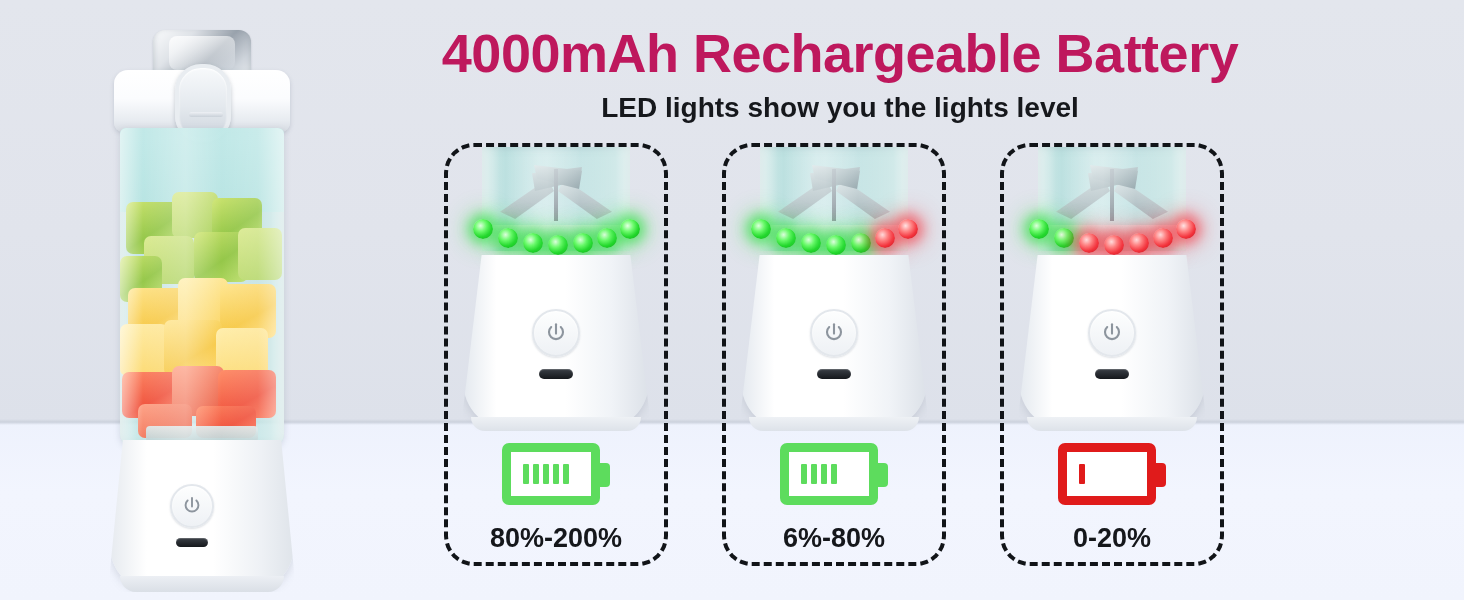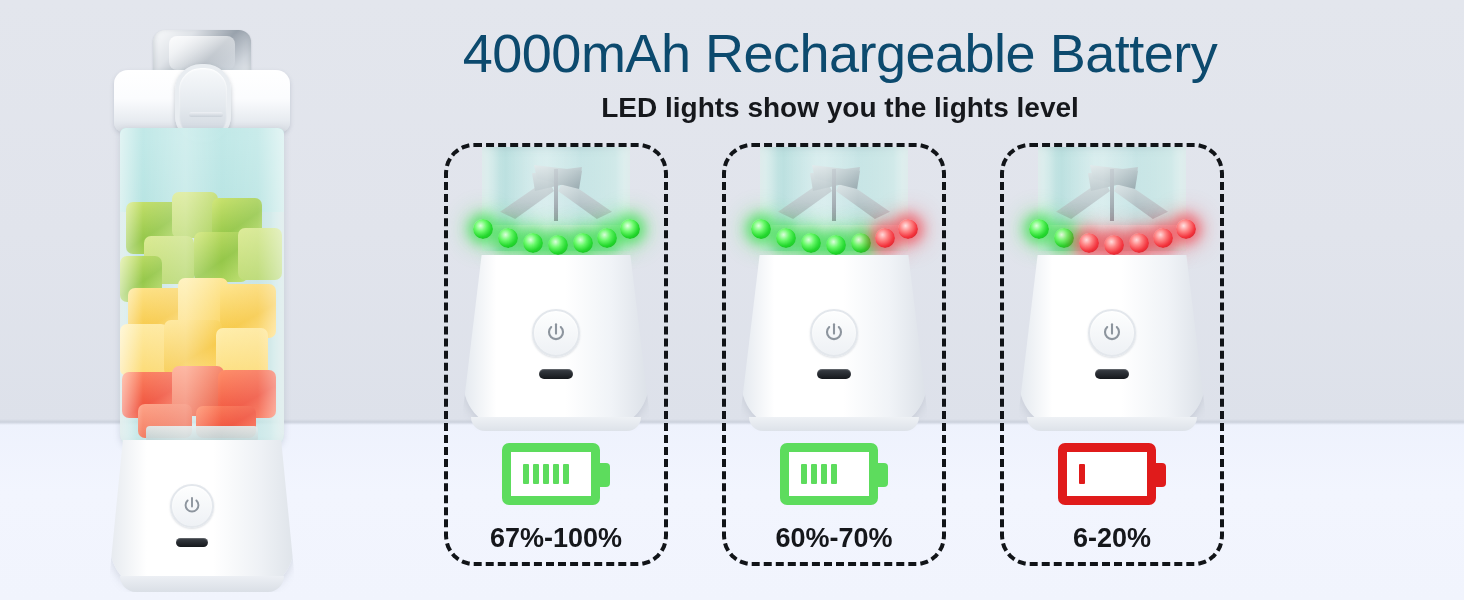--- a/index.html
+++ b/index.html
@@ -22,22 +22,22 @@
   }
   .bg-seam {
     position:absolute; left:0; top:419px; width:1464px; height:6px;
     background:linear-gradient(180deg,rgba(200,205,216,0) 0%,rgba(196,202,214,.75) 55%,rgba(240,243,252,0) 100%);
   }
 
   
   .title {
     position:absolute; left:380px; top:22px; width:920px;
     text-align:center;
-    font-size:54px; font-weight:normal; letter-spacing:-0.5px;
-    color:#0c4a6e; white-space:nowrap;
+    font-size:54px; font-weight:bold; letter-spacing:-0.5px;
+    color:#be185d; white-space:nowrap;
   }
   .subtitle {
     position:absolute; left:380px; top:92px; width:920px;
     text-align:center;
     font-size:28px; font-weight:bold; color:#16181c; white-space:nowrap;
   }
 
   
   .hero { position:absolute; left:96px; top:22px; width:212px; height:570px; }
 
@@ -319,21 +319,21 @@
             <div class="batt-bar"></div>
             <div class="batt-bar"></div>
             <div class="batt-bar"></div>
             <div class="batt-bar"></div>
             <div class="batt-bar"></div>
           </div>
         </div>
         <div class="batt-cap"></div>
       </div>
     </div>
-    <div class="card-label">67%-100%</div>
+    <div class="card-label">80%-200%</div>
   </div>
 
   <div class="card" style="left:722px;">
     <div class="card-border"></div>
     <div class="mini">
       <div class="mini-jar">
         <div class="blade-wing blade-w1"></div>
         <div class="blade-wing blade-w2"></div>
         <div class="blade-wing blade-w3"></div>
         <div class="blade-wing blade-w4"></div>
@@ -367,21 +367,21 @@
             <div class="batt-bar"></div>
             <div class="batt-bar"></div>
             <div class="batt-bar"></div>
             <div class="batt-bar"></div>
             <div class="batt-bar off"></div>
           </div>
         </div>
         <div class="batt-cap"></div>
       </div>
     </div>
-    <div class="card-label">60%-70%</div>
+    <div class="card-label">6%-80%</div>
   </div>
 
   <div class="card" style="left:1000px;">
     <div class="card-border"></div>
     <div class="mini">
       <div class="mini-jar">
         <div class="blade-wing blade-w1"></div>
         <div class="blade-wing blade-w2"></div>
         <div class="blade-wing blade-w3"></div>
         <div class="blade-wing blade-w4"></div>
@@ -415,16 +415,16 @@
             <div class="batt-bar"></div>
             <div class="batt-bar off"></div>
             <div class="batt-bar off"></div>
             <div class="batt-bar off"></div>
             <div class="batt-bar off"></div>
           </div>
         </div>
         <div class="batt-cap"></div>
       </div>
     </div>
-    <div class="card-label">6-20%</div>
+    <div class="card-label">0-20%</div>
   </div>
 
 </div>
 
 </body></html>

